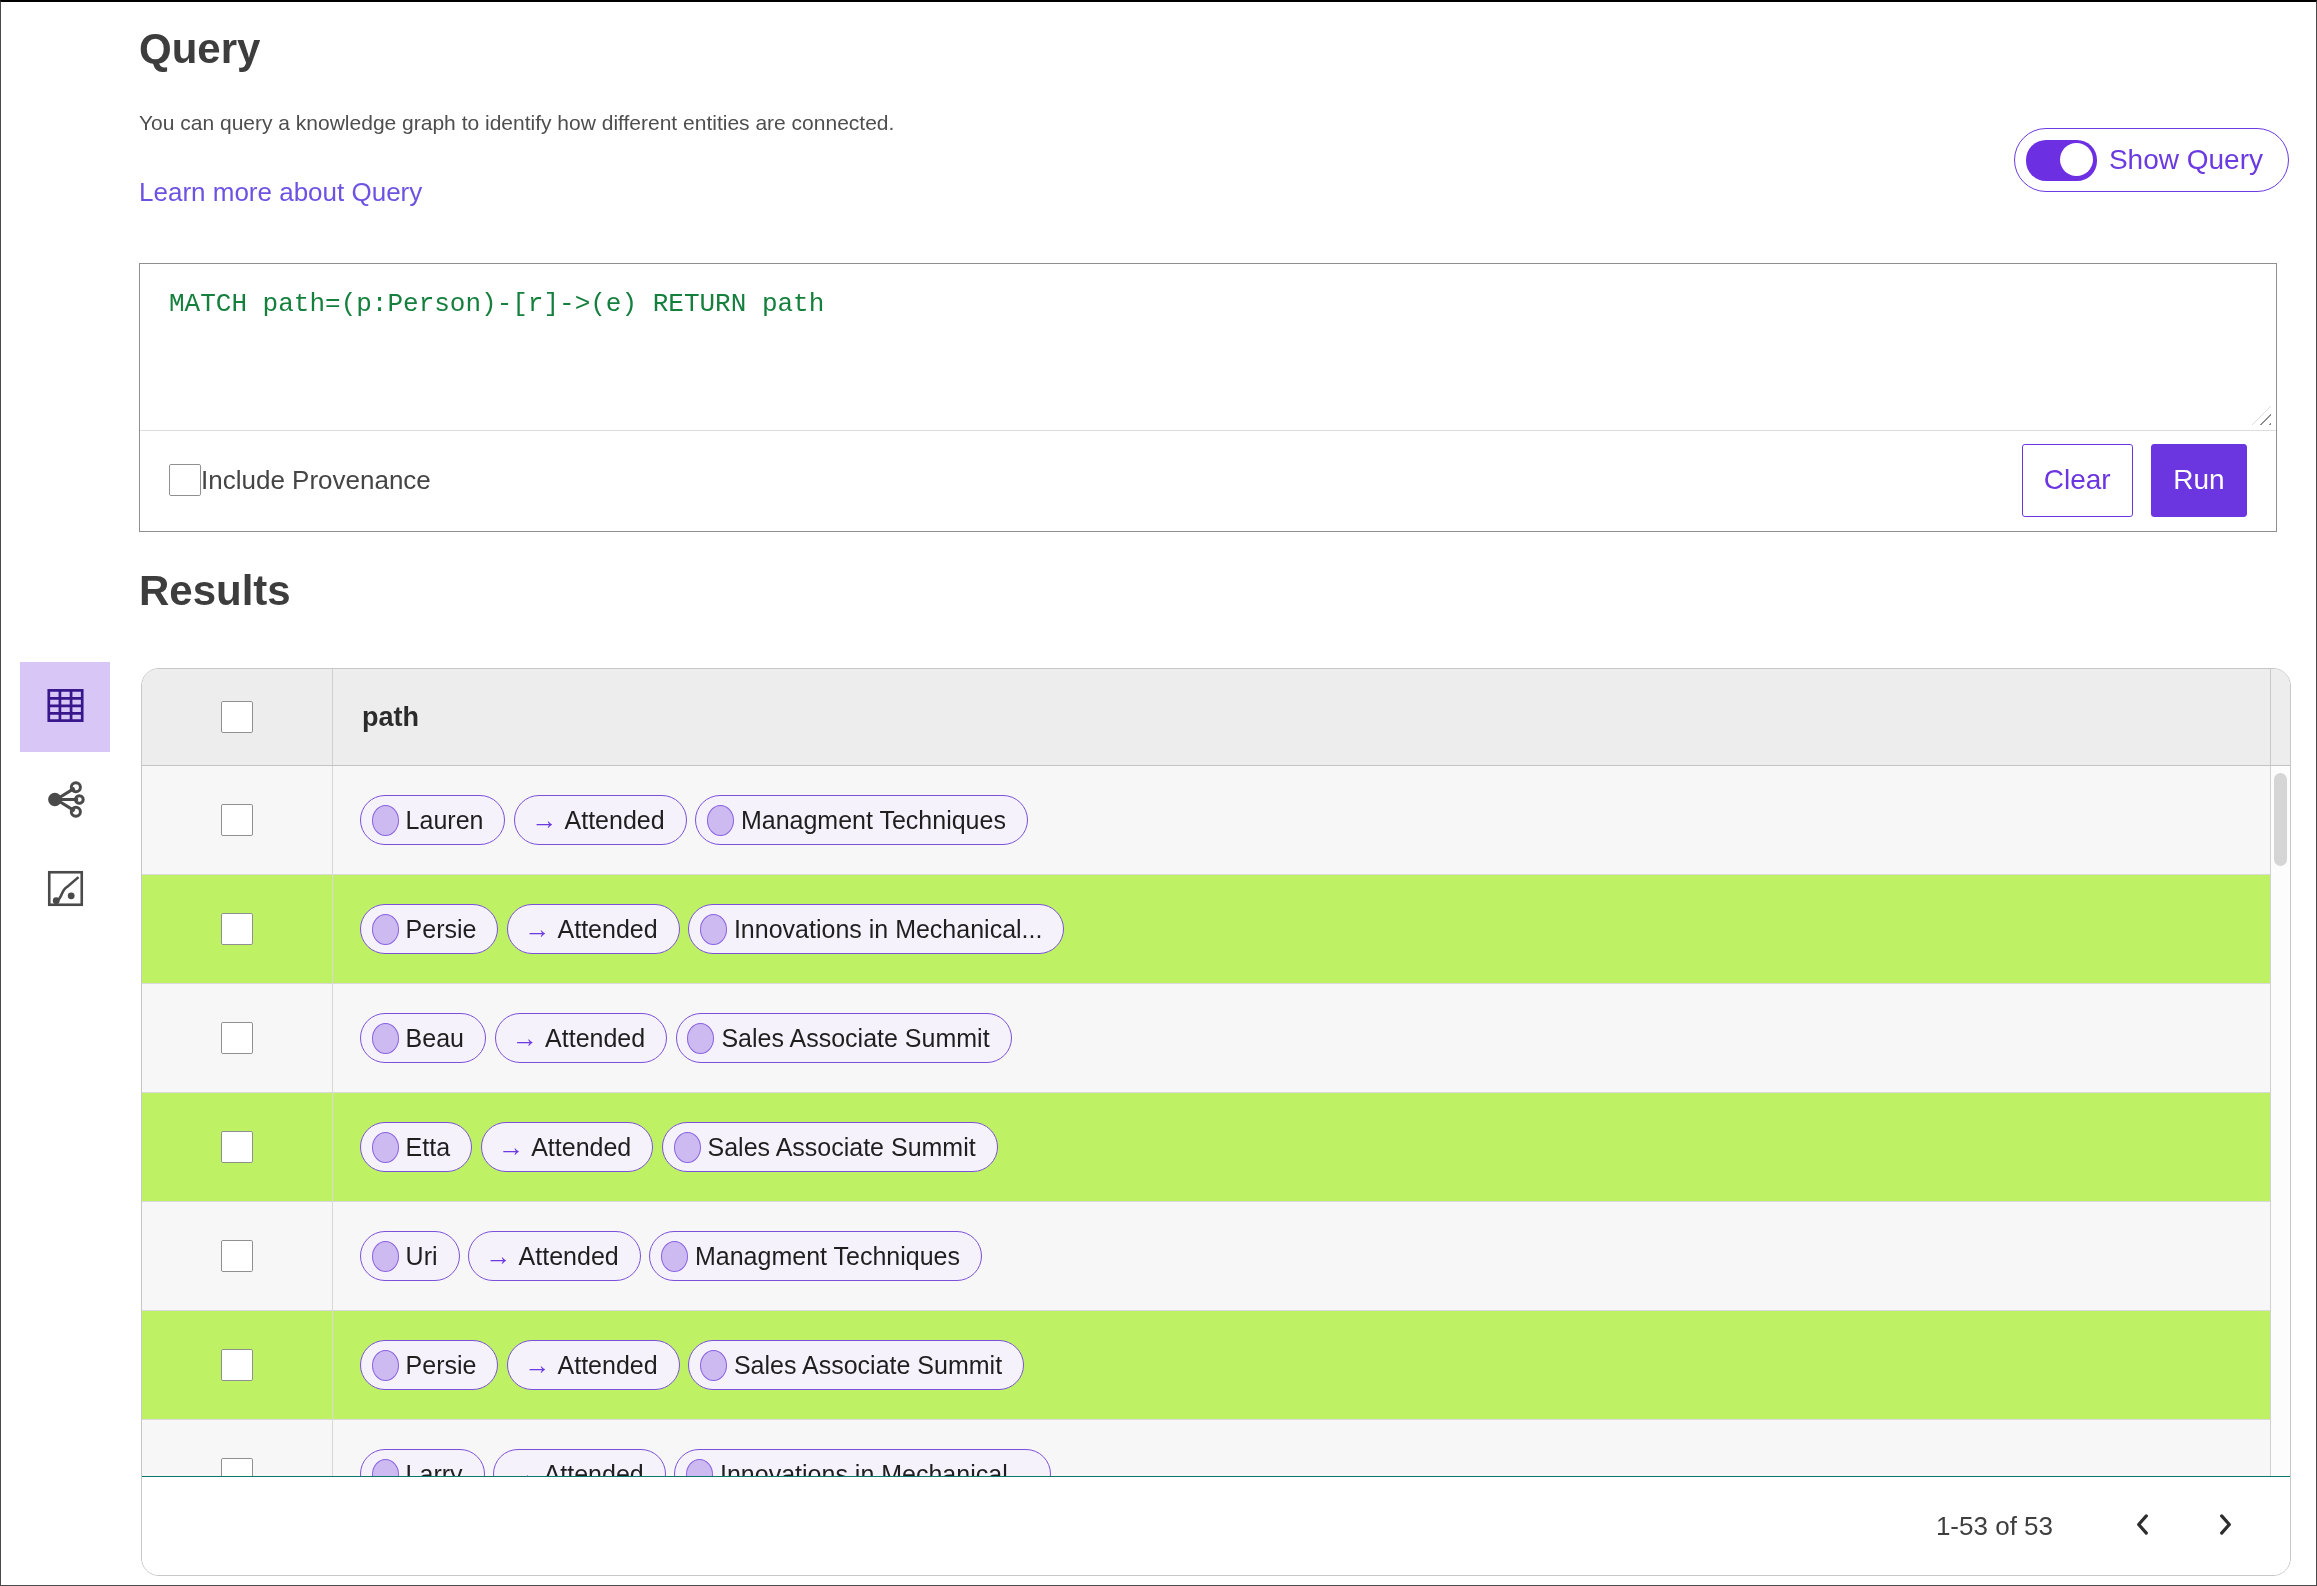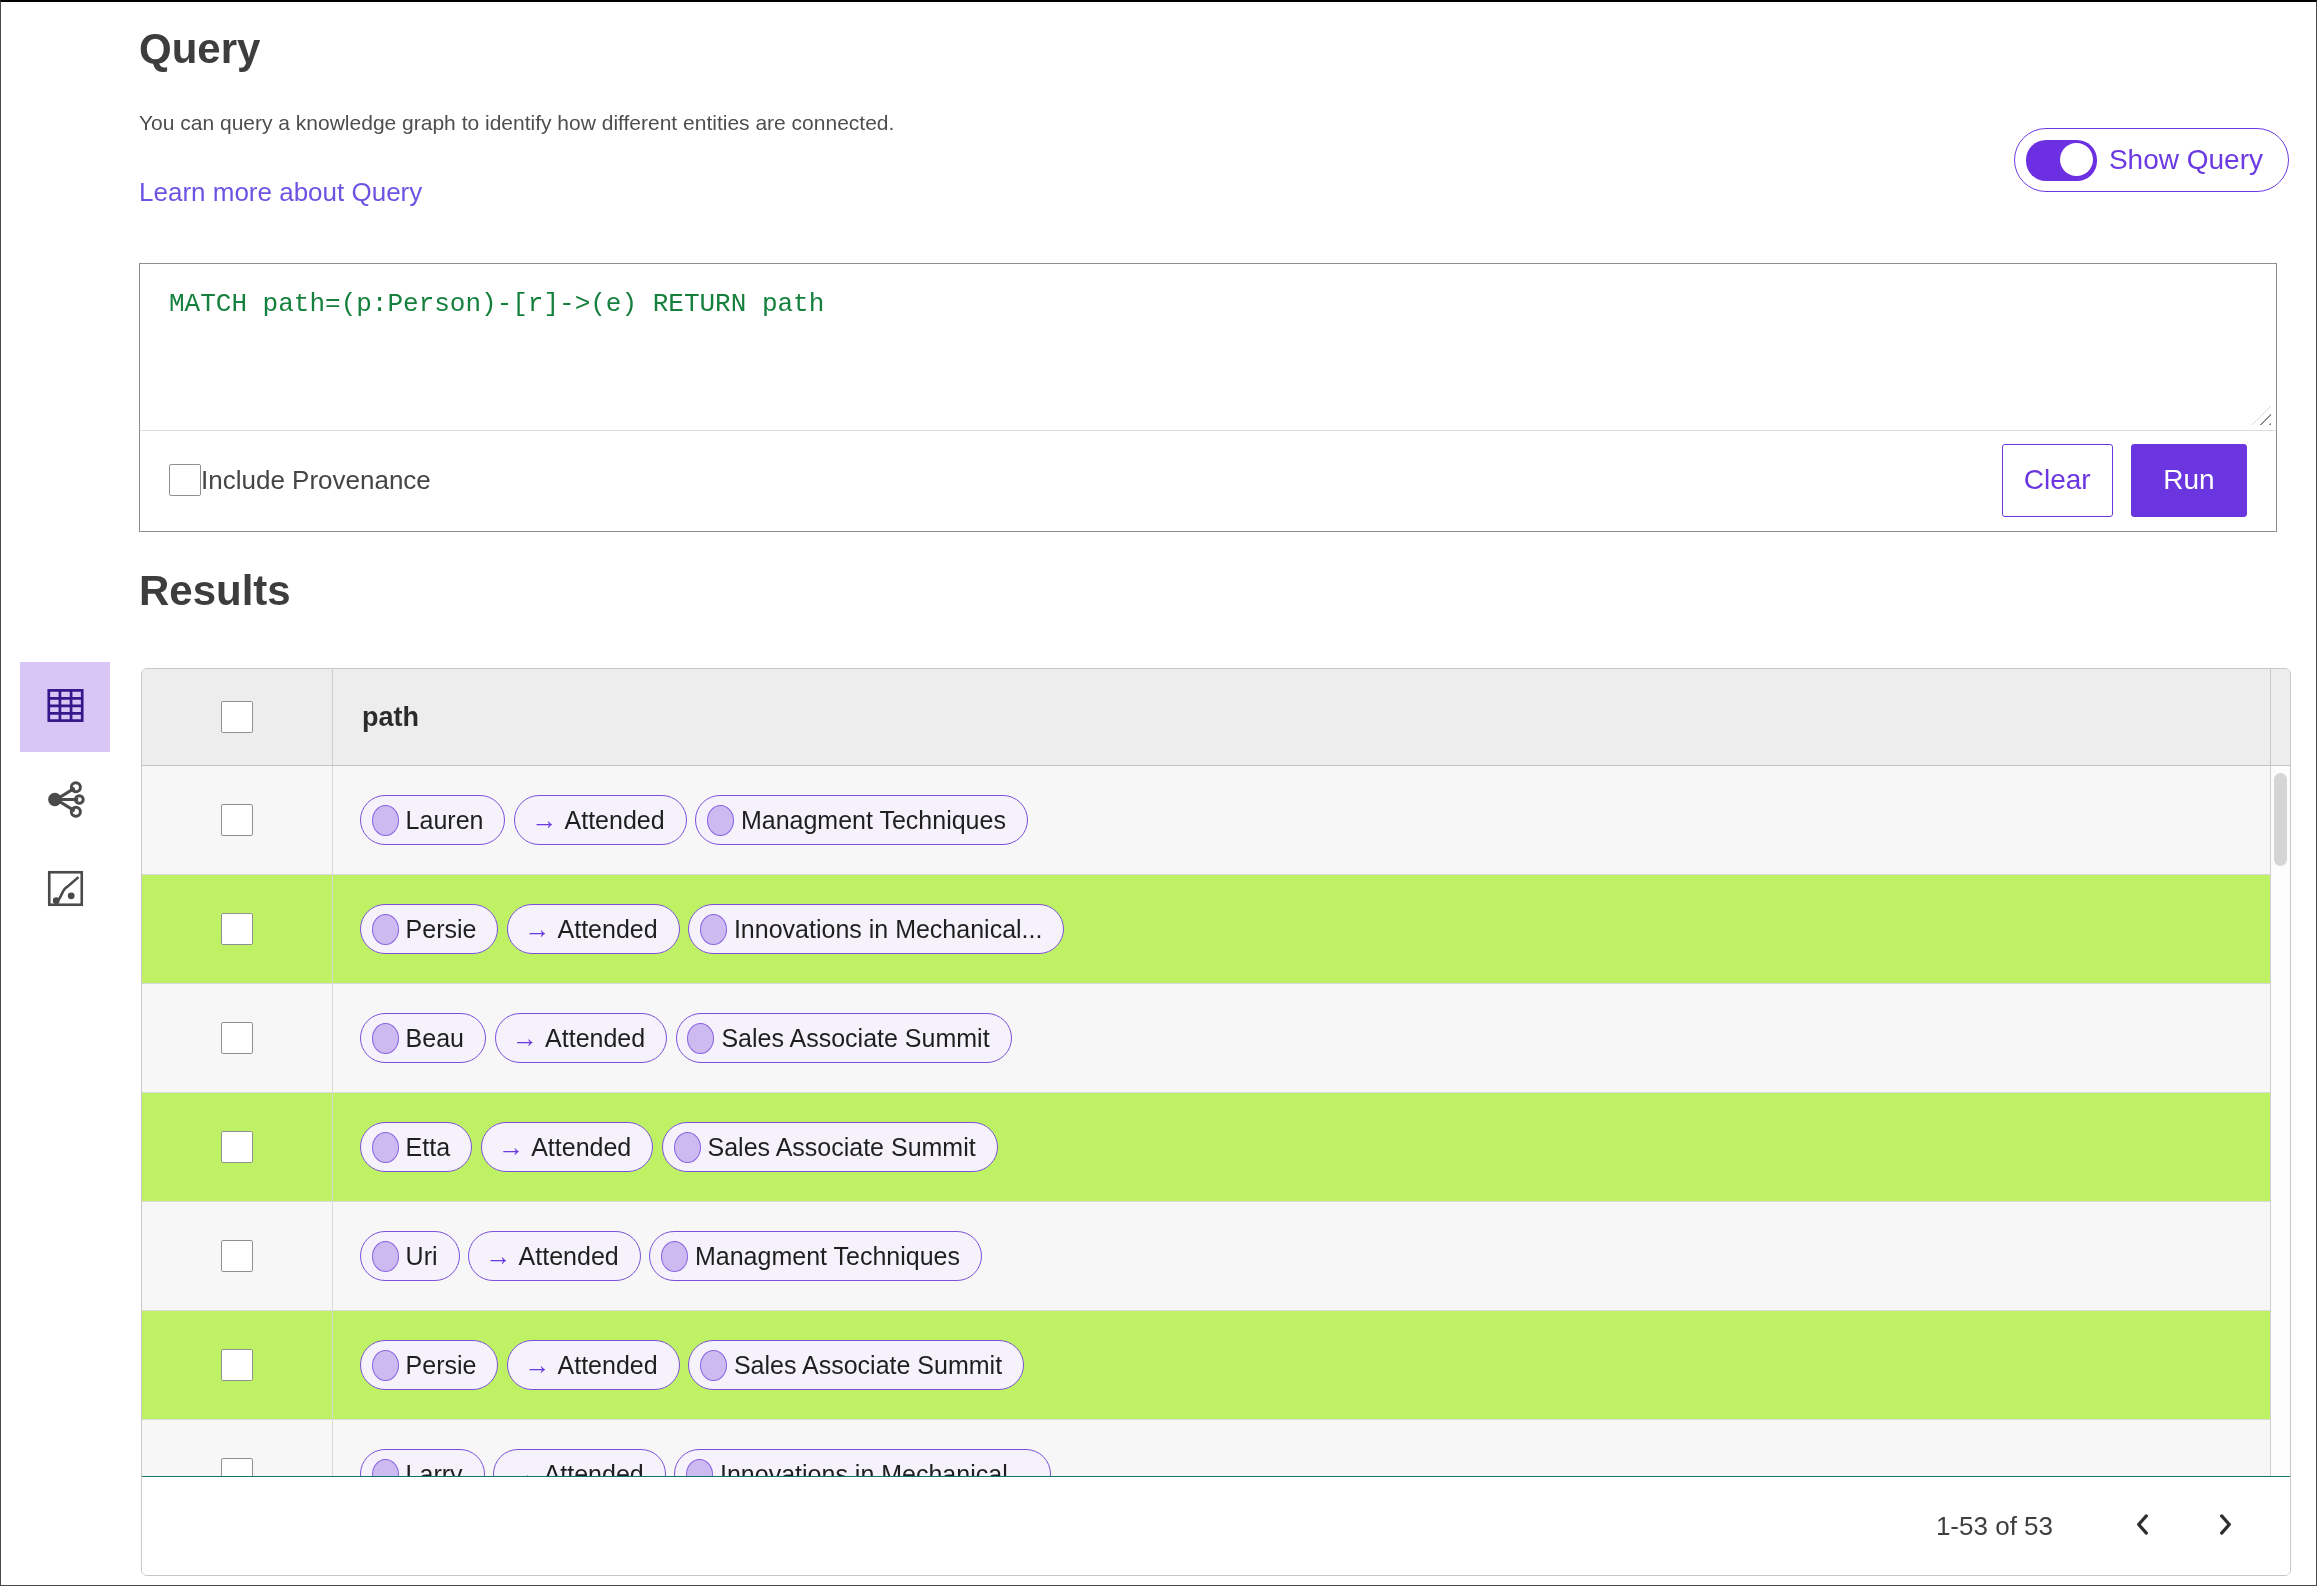--- a/index.html
+++ b/index.html
@@ -50,35 +50,35 @@
   .q-footer { height: 98px; display: flex; align-items: center; padding: 0 29px; }
   .checkbox {
     width: 32px; height: 32px; border: 1.9px solid #909090; border-radius: 1.9px; background: #fff;
     flex: none; cursor: pointer;
   }
   .q-footer .cb-label { font-size: 26px; color: #454545; }
   .q-footer .spacer { flex: 1; }
   .btn { height: 73px; display: inline-flex; align-items: center; justify-content: center;
          font-size: 28px; border-radius: 2.9px; cursor: pointer; }
   .btn-clear { width: 111px; background: #fff; border: 1.9px solid #6b35df; color: #6b35df; margin-right: 18.3px; }
-  .btn-run   { width: 116px;  background: #6b35df; border: 1.9px solid #6b35df; color: #fff; }
+  .btn-run   { width: 96px;  background: #6b35df; border: 1.9px solid #6b35df; color: #fff; }
 
   
   .r-title { position: absolute; left: 138px; top: 565px; font-size: 42px; font-weight: 700; color: #3d3d3d; }
 
   .view-tile {
     position: absolute; left: 19.3px; top: 660px; width: 90px; height: 90px;
     background: #d8c6f7; display: flex; align-items: center; justify-content: center; cursor: pointer;
   }
   .view-icon-2 { position: absolute; left: 19.3px; top: 778px; width: 90px; display: flex; justify-content: center; cursor: pointer; }
   .view-icon-3 { position: absolute; left: 19.3px; top: 867px; width: 90px; display: flex; justify-content: center; cursor: pointer; }
 
   .results-table {
     position: absolute; left: 140px; top: 666px; width: 2150px; height: 908px;
-    border: 1px solid #c7c7c7; border-radius: 6px; overflow: hidden; background: #fff;
+    border: 1px solid #c7c7c7; border-radius: 18px; overflow: hidden; background: #fff;
     display: flex; flex-direction: column;
   }
   .thead { height: 97px; flex: none; display: flex; background: #ededed; border-bottom: 1px solid #c3c3c3; }
   .cb-col { width: 191px; flex: none; display: flex; align-items: center; justify-content: center; border-right: 1px solid #cfcfcf; }
   .path-col { flex: 1; display: flex; align-items: center; padding-left: 29px; }
   .thead .path-col { font-weight: 700; font-size: 27px; color: #2b2b2b; }
   .head-scroll-col { width: 20px; flex: none; border-left: 1px solid #c9c9c9; }
 
   .tbody { flex: 1; display: flex; min-height: 0; }
   .rows { flex: 1; overflow: hidden; }

